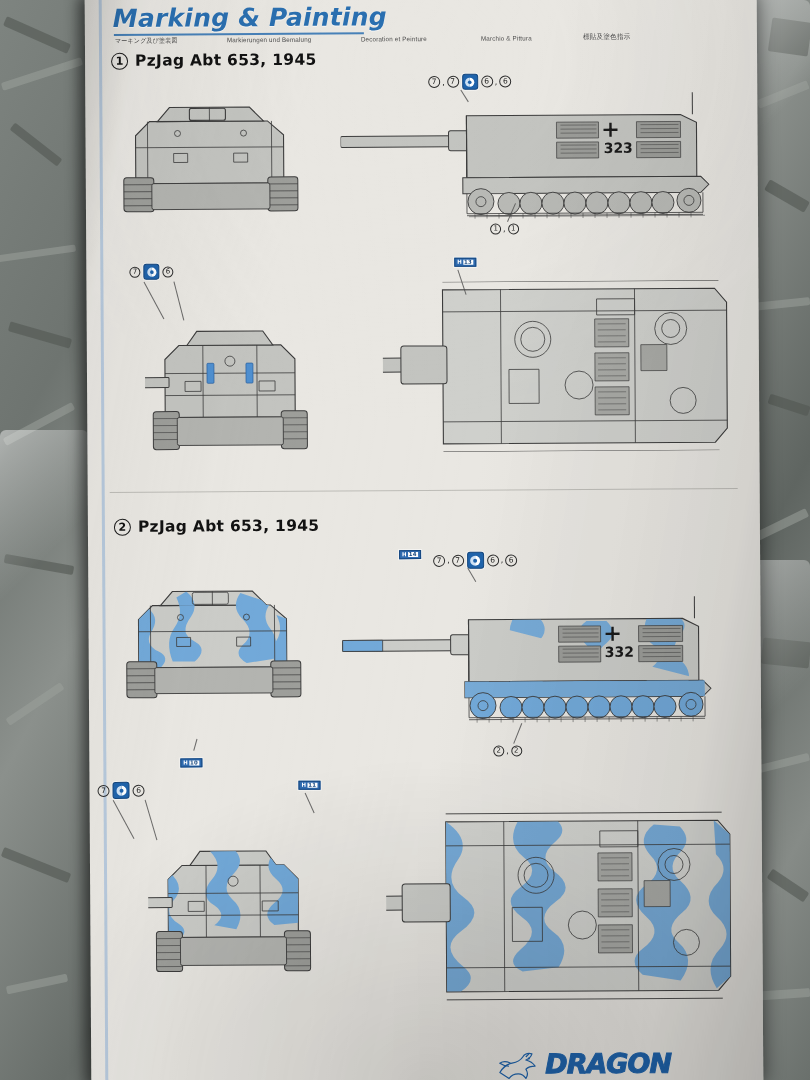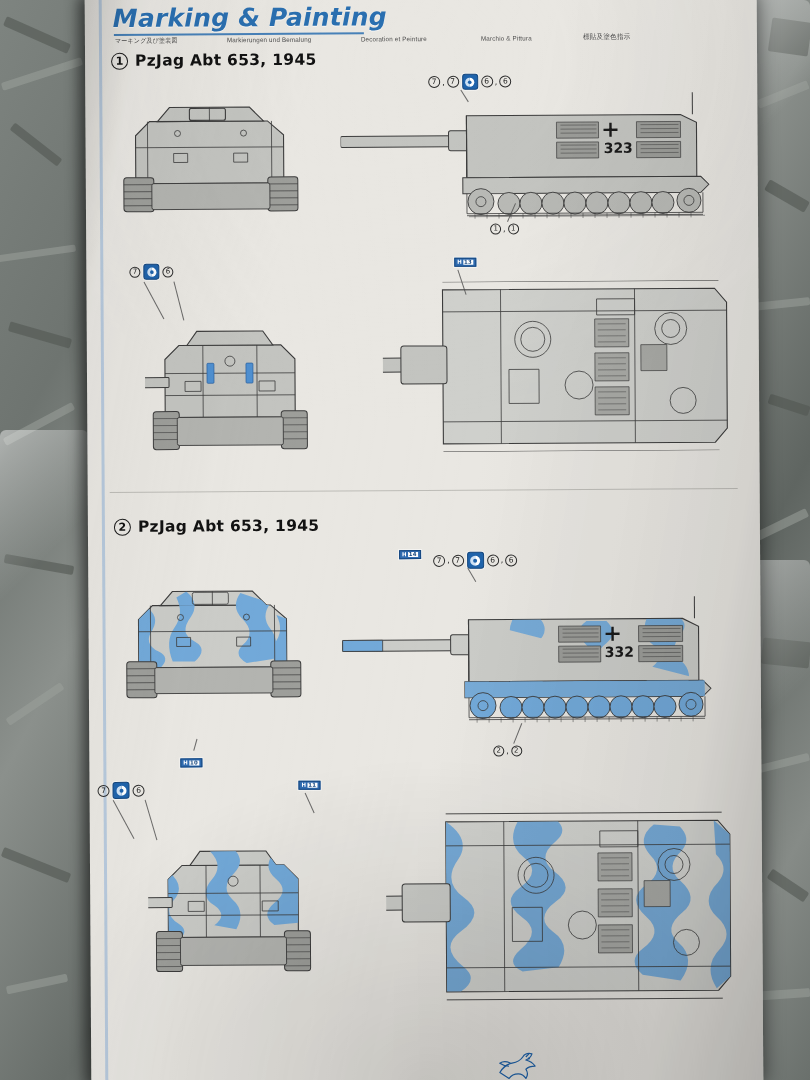--- a/index.html
+++ b/index.html
@@ -641,16 +641,17 @@
 
   <div class="logo">
     <svg class="logo-mascot" viewBox="0 0 60 34">
       <g fill="none" stroke="#1f63ab" stroke-width="1.6" stroke-linejoin="round">
         <path d="M6 26 q6 -10 16 -12 q10 -2 14 -8 q4 -6 12 -4 q-2 6 -8 8 q8 2 12 8 q-8 0 -12 4 q4 6 0 12 q-4 -6 -10 -6 q-8 0 -12 6 q-6 -4 -12 -8 Z"></path>
         <path d="M20 14 q-8 -4 -14 0 q6 4 12 4"></path>
         <path d="M40 6 l4 -4"></path>
       </g>
       <circle cx="44" cy="8" r="1.4" fill="#1f63ab"></circle>
     </svg>
+    <span class="logo-word">DRAGON</span>
   </div>
 
  </div>
 </div>
 
 </body></html>

